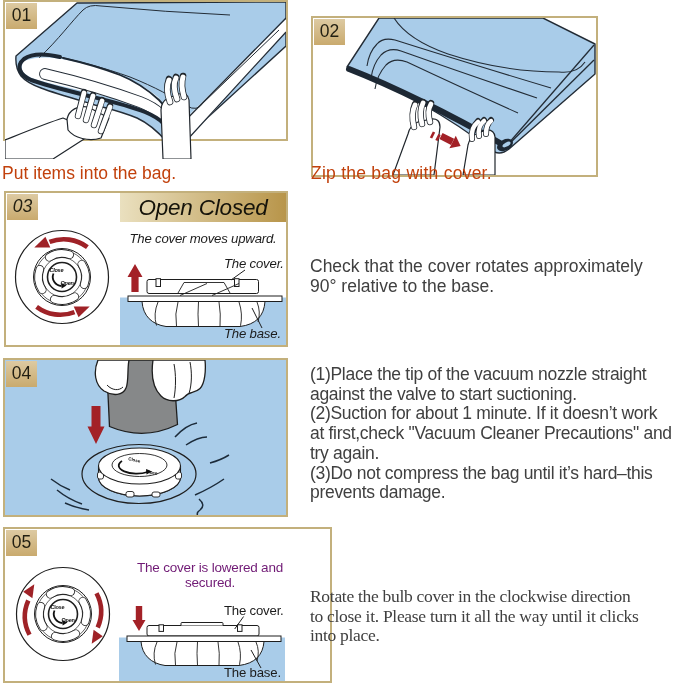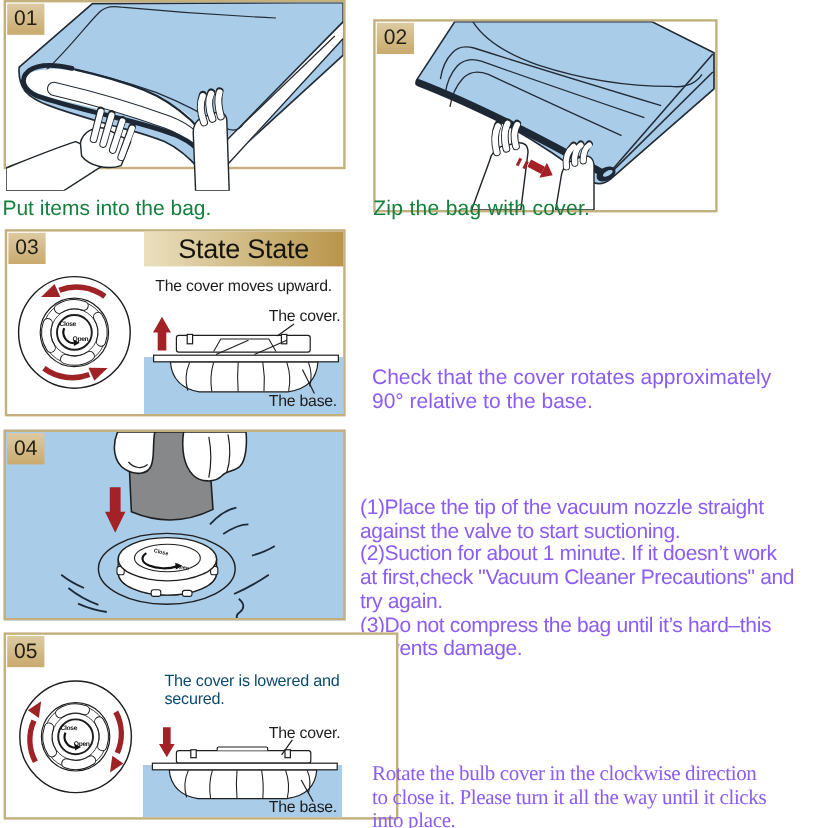--- a/index.html
+++ b/index.html
@@ -1,23 +1,23 @@
 <!DOCTYPE html>
 <html><head>
 <meta charset="utf-8">
 <style>
 html,body{margin:0;padding:0;}
 body{width:679px;height:690px;background:#ffffff;font-family:"Liberation Sans",sans-serif;color:#1c1c1c;position:relative;overflow:hidden;}
 .abs{position:absolute;}
 .panel{position:absolute;border:2px solid #c3b07c;background:#fff;box-sizing:border-box;}
 .plabel{position:absolute;left:1px;top:1px;width:31px;height:26px;background:linear-gradient(180deg,#ddcaa2,#c9aa6e);color:#221f12;font-size:17.5px;line-height:24px;text-align:center;z-index:5;}
-.cap{position:absolute;font-size:17.5px;color:#15803d;}
-.body-txt{position:absolute;font-size:17.5px;line-height:19.7px;color:#8b5cf6;white-space:nowrap;margin-top:48px;}
+.cap{position:absolute;font-size:17.5px;color:#c2410c;}
+.body-txt{position:absolute;font-size:17.5px;line-height:19.7px;color:#404040;white-space:nowrap;}
 .hdr{position:absolute;left:114px;top:0;width:166px;height:29px;background:linear-gradient(to right,#eae0bf,#b8954a);text-align:center;font-size:22.5px;line-height:29px;color:#15130a;letter-spacing:-0.2px;}
-.small-txt{font-size:14px;color:#0c4a6e;letter-spacing:-0.2px;}
+.small-txt{font-size:14px;color:#701a75;letter-spacing:-0.2px;text-align:center;}
 </style>
 </head>
 <body>
 
 <div class="panel" style="left:3px;top:0;width:285px;height:141px;">
   <div class="plabel">01</div>
   <svg class="abs" style="left:0;top:0;" width="281" height="157" viewBox="0 0 281 157">
     <path d="M11,54 Q10,66 16,74 Q22,81 36,86 C52,92 70,97 90,103 C105,107 118,110 132,116 C145,122 155,132 162,140 Q170,147 177,139 L281,44 L281,0 L72,1 Z" fill="#a9cce9" stroke="#232c36" stroke-width="1.4" stroke-linejoin="round"></path>
     <path d="M281,17 L170,127 Q160,137 166,142 L172,144 Q178,143 183,138 L281,30 Z" fill="#ffffff" stroke="none"></path>
     <path d="M281,16 L171,128 Q166,133 159,131" fill="none" stroke="#232c36" stroke-width="1.3"></path>
@@ -120,23 +120,23 @@
       <polygon points="13,-7 22,0 13,7"></polygon>
     </g>
     <g stroke="#a32127" stroke-width="2.6" fill="none">
       <path d="M118,120 L121,114"></path>
       <path d="M123.5,122.5 L126.5,116.5"></path>
     </g>
   </svg>
 </div>
 <div class="cap" style="left:311px;top:163px;letter-spacing:0.25px;">Zip the bag with cover.</div>
 
-<div class="panel" style="left:4px;top:191px;width:284px;height:156px;">
+<div class="panel" style="left:4px;top:191px;width:284px;height:156px;font-style:italic;">
   <div class="plabel">03</div>
-  <div class="hdr">State State</div>
+  <div class="hdr">Open Closed</div>
   <svg class="abs" style="left:0;top:0;" width="112" height="152" viewBox="0 0 112 152">
     <g fill="none" stroke="#1e1e1e">
       <circle cx="56" cy="84" r="46.5" stroke-width="1.2"></circle>
       <circle cx="56" cy="84" r="28.5" stroke-width="1"></circle>
       <circle cx="56" cy="84" r="26.5" stroke-width="0.7"></circle>
       <circle cx="56" cy="84" r="19.5" stroke-width="0.7"></circle>
       <circle cx="56" cy="84" r="14.5" stroke-width="1.6"></circle>
     </g>
     <g fill="none" stroke-linecap="round">
       <g stroke="#1e1e1e" stroke-width="8.5">
@@ -236,21 +236,21 @@
     </g>
     <g fill="none" stroke="#1e1e1e" stroke-width="1">
       <path d="M102,25 C107,30.5 114,31 118,27"></path>
       <path d="M169,38 C171,28 171,14 169,4"></path>
       <path d="M184,33.5 C187,24 187,12 185,2"></path>
     </g>
 
     <polygon points="91,84 82.5,66.4 86.5,66.4 86.5,46 95.5,46 95.5,66.4 99.5,66.4" fill="#a32127"></polygon>
   </svg>
 </div>
-<div class="body-txt" style="left:300px;top:365px;letter-spacing:-0.3px;">(1)Place the tip of the vacuum nozzle straight<br>against the valve to start suctioning.<br>(2)Suction for about 1 minute. If it doesn’t work<br>at first,check "Vacuum Cleaner Precautions" and<br>try again.<br>(3)Do not compress the bag until it’s hard–this<br>prevents damage.</div>
+<div class="body-txt" style="left:310px;top:365px;letter-spacing:-0.3px;">(1)Place the tip of the vacuum nozzle straight<br>against the valve to start suctioning.<br>(2)Suction for about 1 minute. If it doesn’t work<br>at first,check "Vacuum Cleaner Precautions" and<br>try again.<br>(3)Do not compress the bag until it’s hard–this<br>prevents damage.</div>
 
 <div class="panel" style="left:3px;top:527px;width:329px;height:156px;">
   <div class="plabel">05</div>
   <div class="abs small-txt" style="left:132px;top:32px;font-size:13.5px;line-height:14.8px;">The cover is lowered and<br>secured.</div>
   <svg class="abs" style="left:0;top:0;" width="112" height="152" viewBox="0 0 112 152">
     <g transform="translate(2,1)">
     <g fill="none" stroke="#1e1e1e">
       <circle cx="56" cy="84" r="46.5" stroke-width="1.2"></circle>
       <circle cx="56" cy="84" r="28.5" stroke-width="1"></circle>
       <circle cx="56" cy="84" r="26.5" stroke-width="0.7"></circle>

